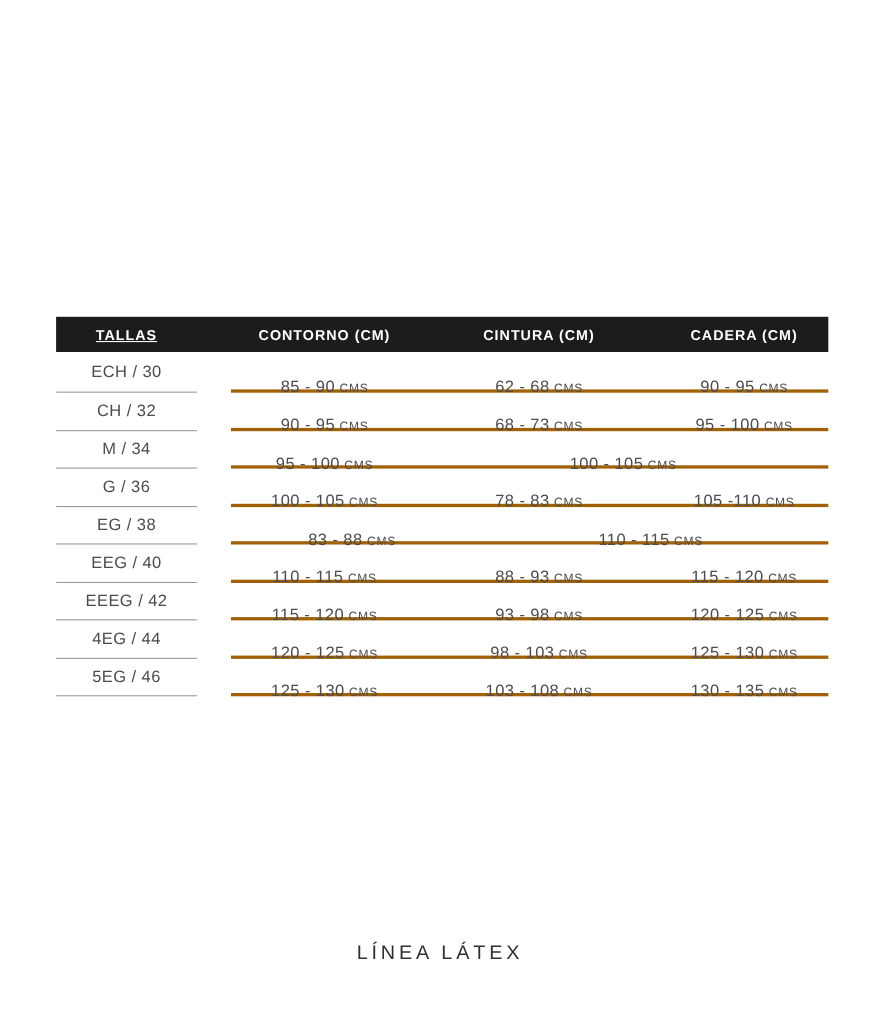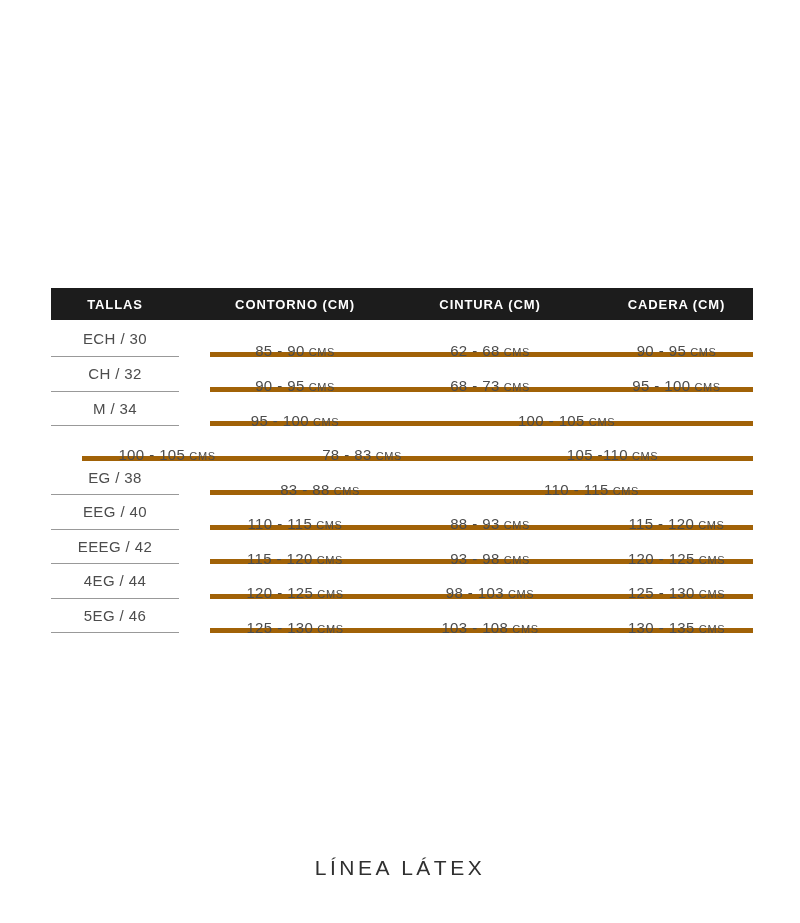--- a/index.html
+++ b/index.html
@@ -19,20 +19,21 @@
   .thead {
     height: 32px;
     background: #1c1c1c;
     display: flex;
     align-items: center;
     color: #ffffff;
   }
   .thead .h-size {
     width: 128px;
     text-align: center;
+    text-decoration: underline;
   }
   .col-spacer { width: 31px; }
   .h-group { flex: 1; display: flex; }
   .h-cell {
     display: flex; align-items: center; justify-content: center;
   }
   .head-label {
     font-size: 13px;
     font-weight: bold;
     letter-spacing: 0.9px;
@@ -46,21 +47,21 @@
     height: 34.5px;
   }
   .row.first { height: 37px; }
   .cell-size {
     width: 128px;
     border-bottom: 1px solid #999999;
     display: flex; align-items: center; justify-content: center;
   }
   .cell-group {
     flex: 1;
-    border-bottom: 5px solid #a16207;
+    border-bottom: 3px solid #a16207;
     display: flex;
     margin-top: 29px;
   }
   .cell {
     display: flex; align-items: center; justify-content: center;
   }
   .val { white-space: nowrap; }
   .size-text, .range {
     font-size: 15px;
     font-weight: 300;
@@ -73,21 +74,21 @@
     color: #4c4c4c;
     letter-spacing: 0.6px;
     margin-left: 4px;
   }
   
   .footer-caption {
     position: absolute;
     left: 0; top: 856px;
     width: 800px;
     text-align: center;
-    font-size: 21px;
+    font-size: 18px;
     font-weight: 300;
     letter-spacing: 3.5px;
     color: #303030;
   }
 </style>
 </head>
 <body>
 
 <div class="size-table">
 
@@ -154,20 +155,23 @@
       <div class="cell w1">
           <span class="val"><span class="range">95 - 100</span><span class="unit">CMS</span></span>
         </div>
       <div class="cell w3">
           <span class="val"><span class="range">100 - 105</span><span class="unit">CMS</span></span>
         </div>
     </div>
   </div>
 
   <div class="row">
+    <div class="cell cell-size">
+        <span class="size-text">G / 36</span>
+      </div>
     <div class="col-spacer"></div>
     <div class="cell-group">
       <div class="cell w1">
           <span class="val"><span class="range">100 - 105</span><span class="unit">CMS</span></span>
         </div>
       <div class="cell w2">
           <span class="val"><span class="range">78 - 83</span><span class="unit">CMS</span></span>
         </div>
       <div class="cell w3">
           <span class="val"><span class="range">105 -110</span><span class="unit">CMS</span></span>

